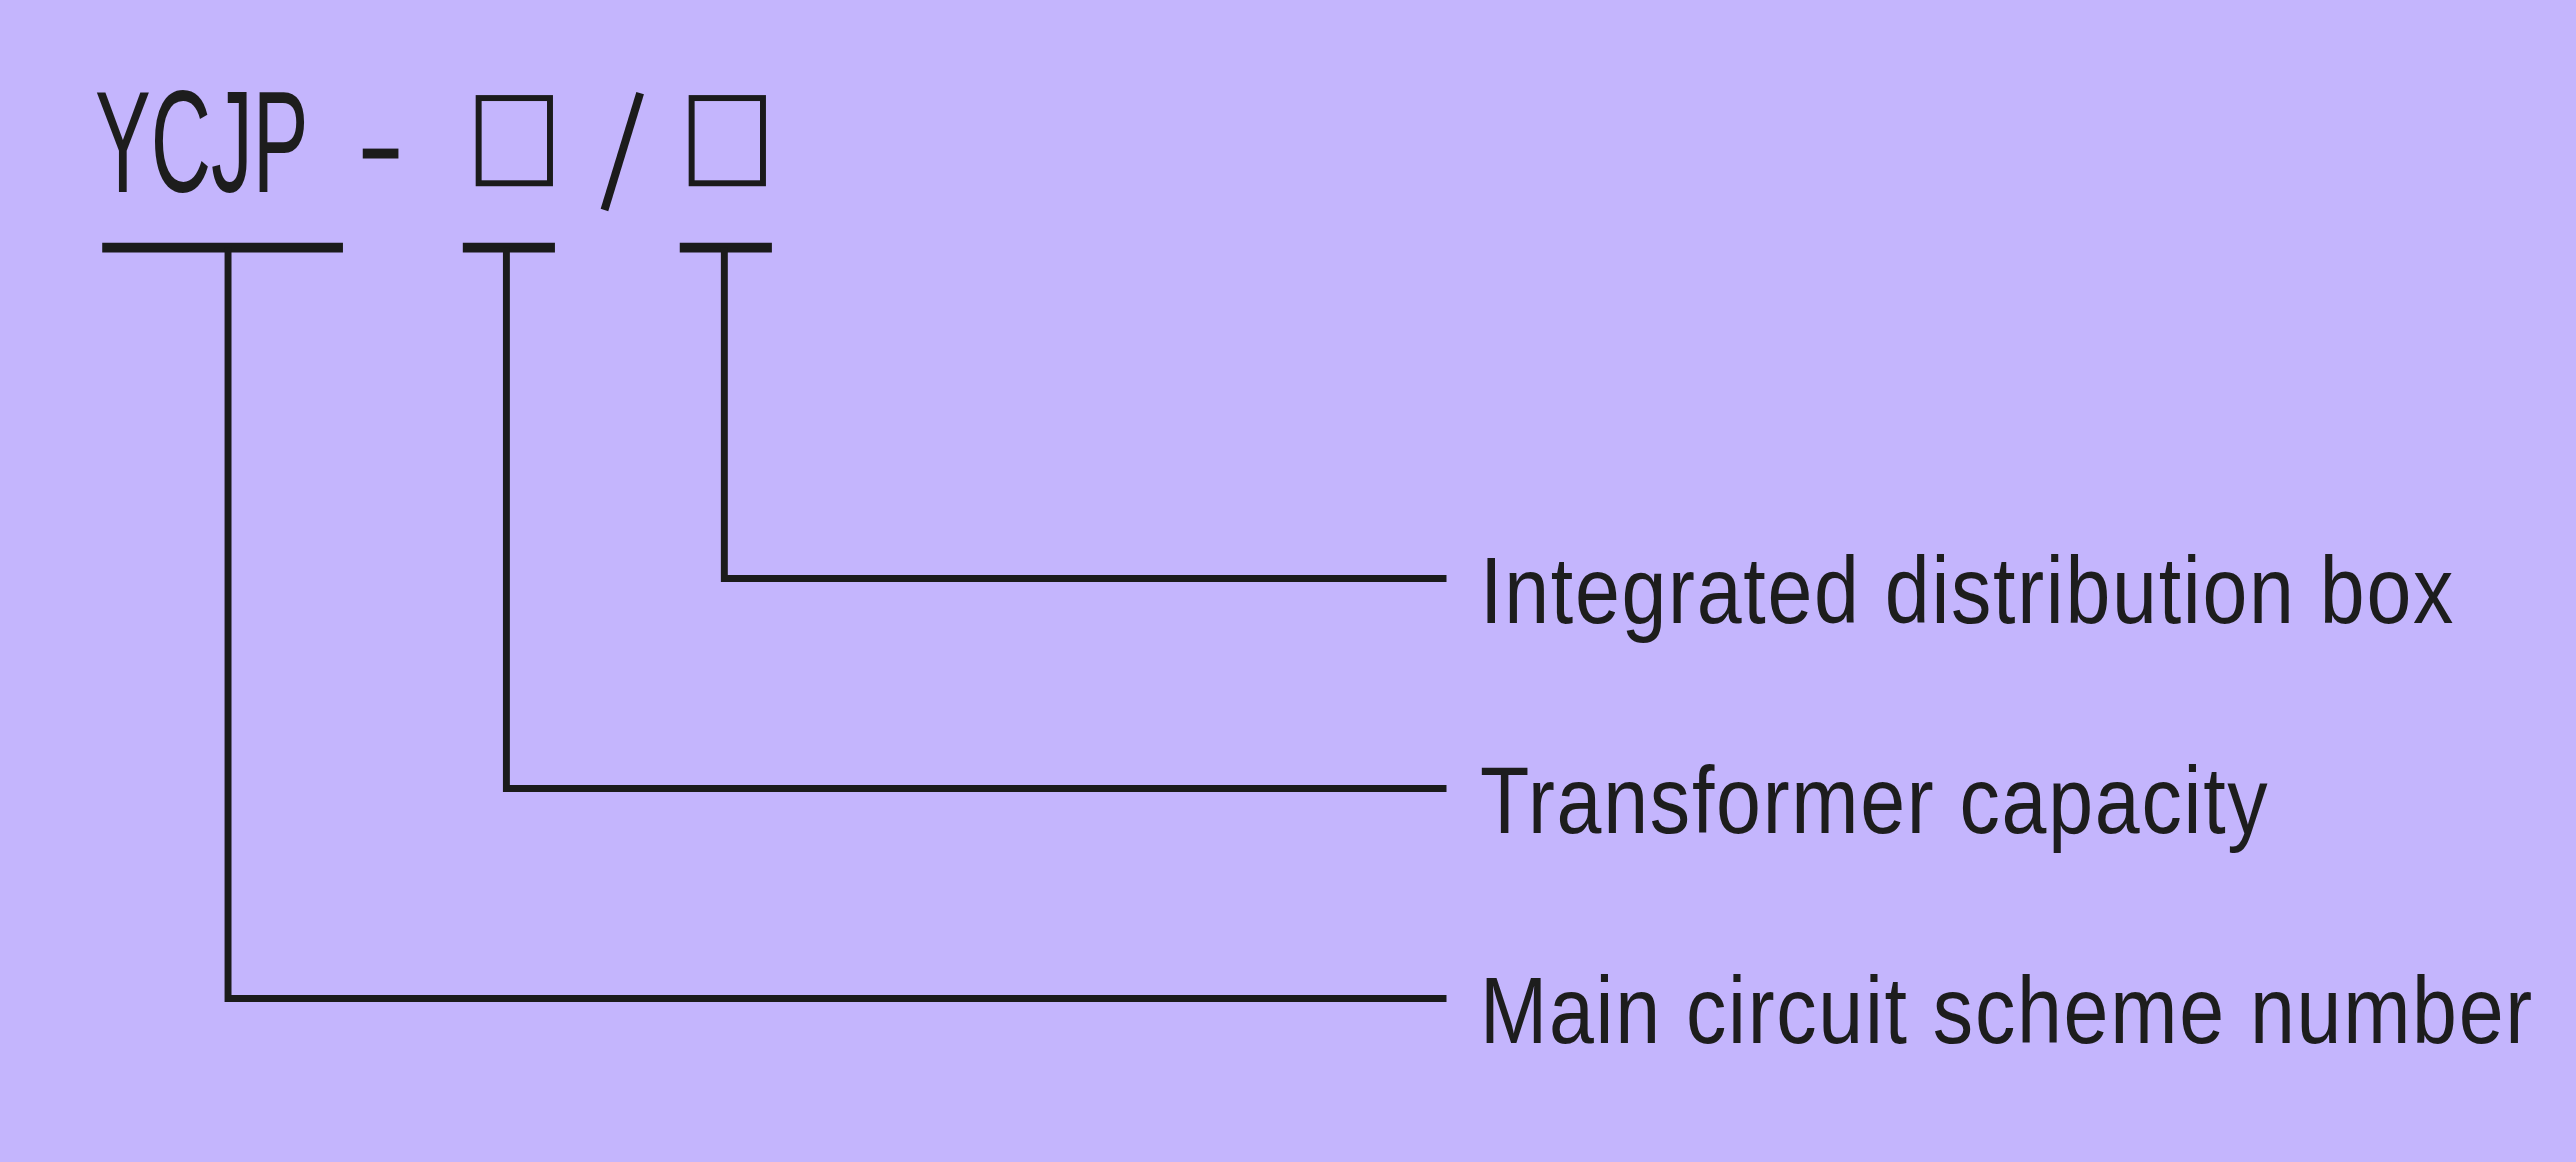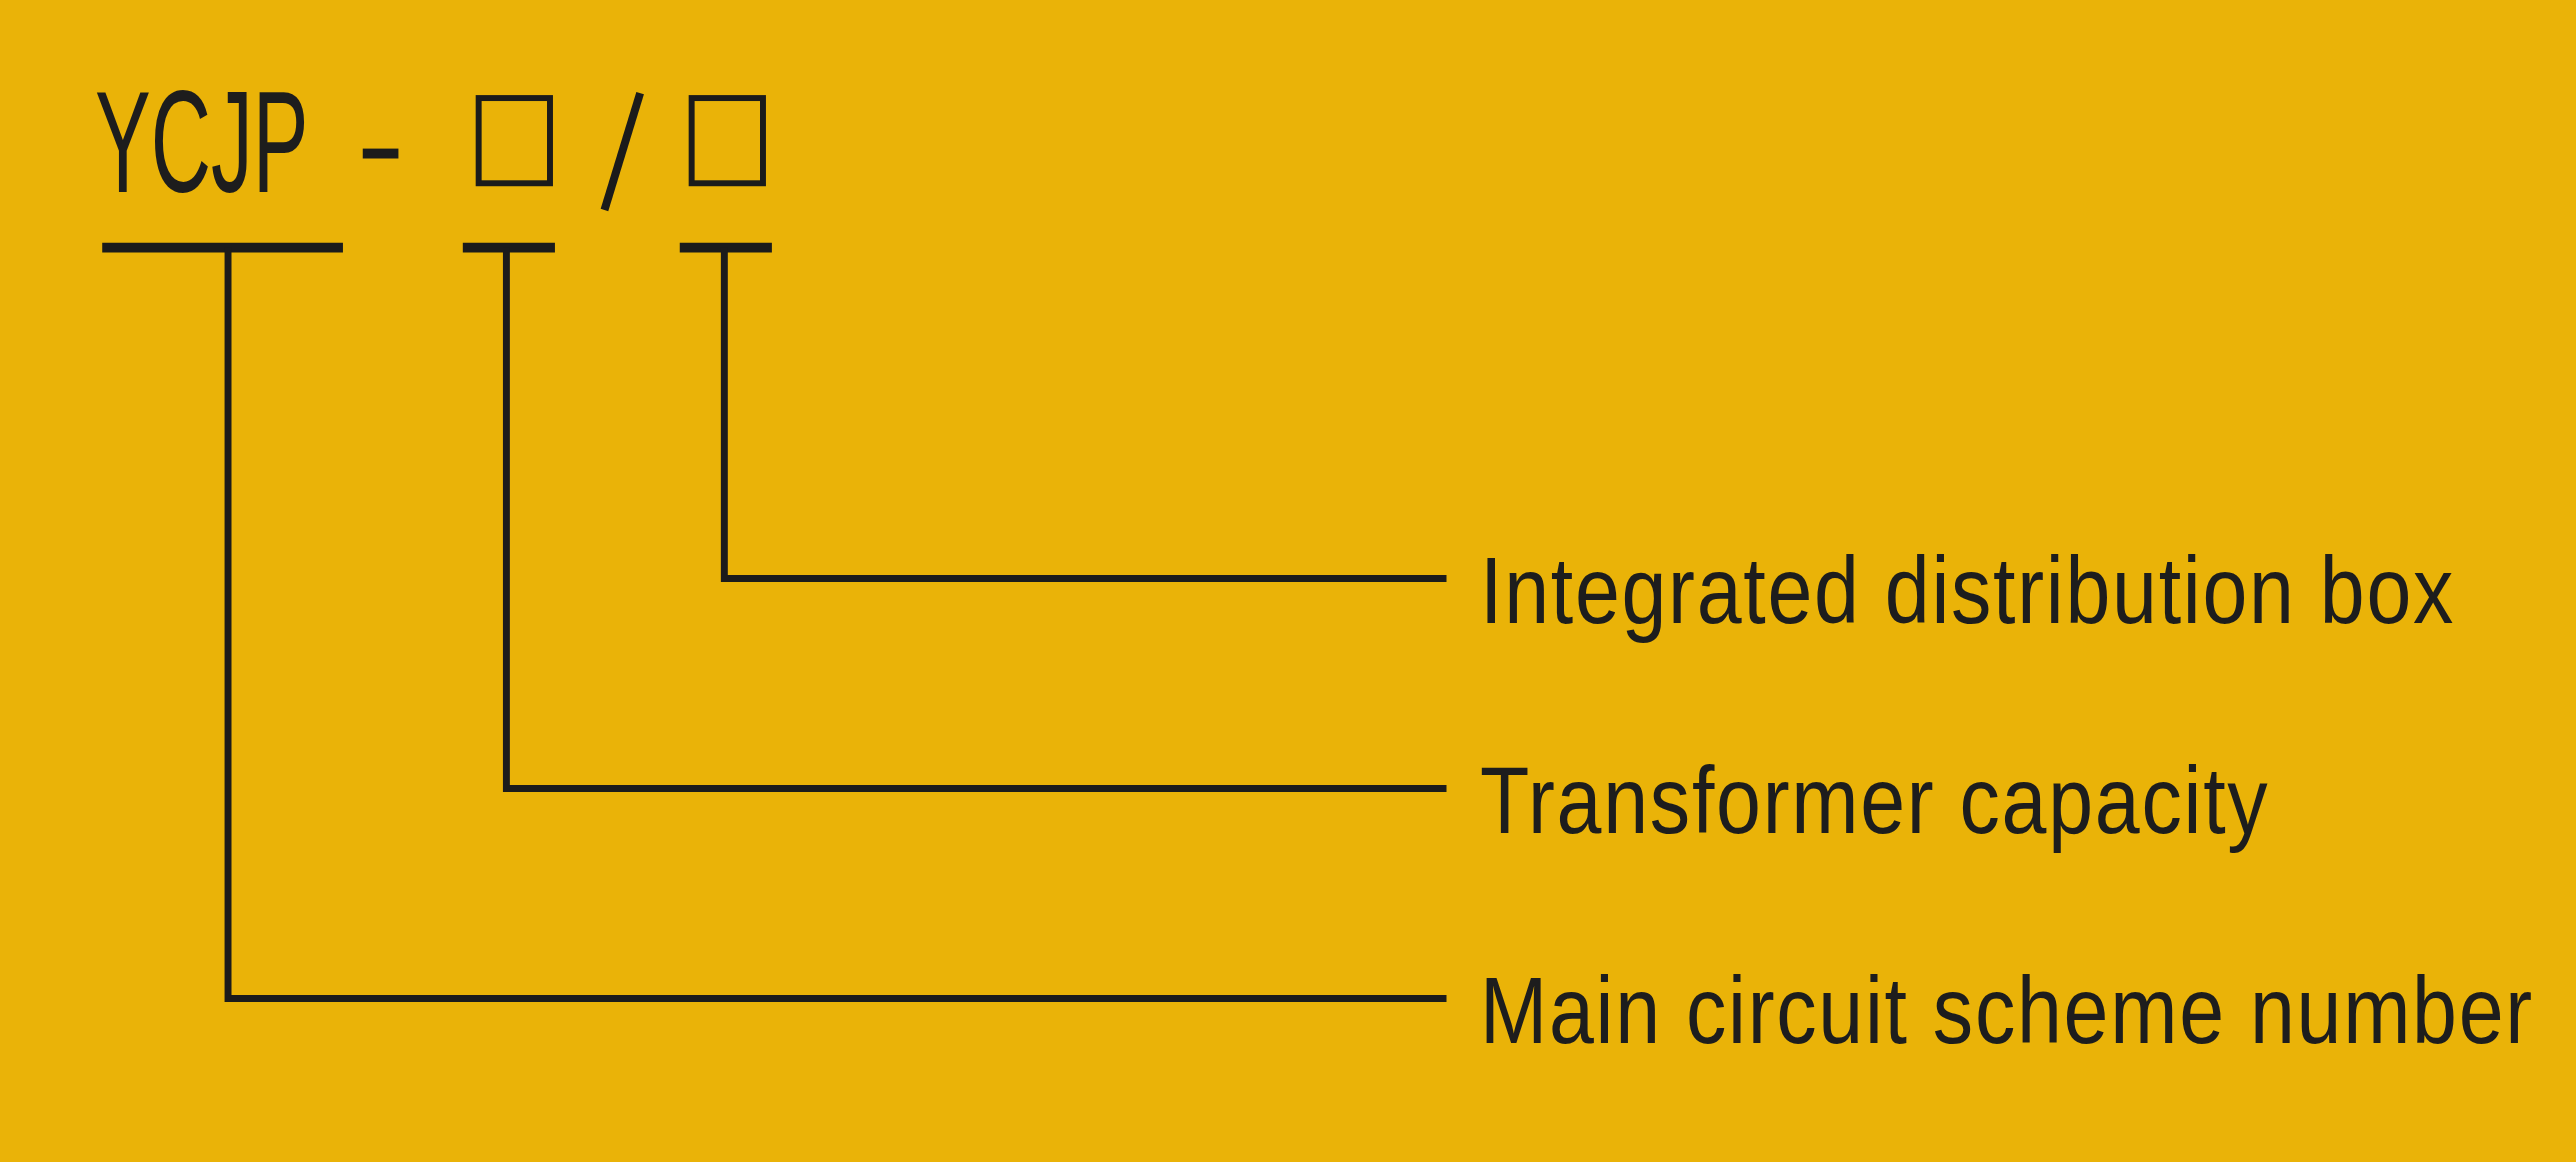--- a/index.html
+++ b/index.html
@@ -4,21 +4,21 @@
 <style>
   html, body {
     margin: 0;
     padding: 0;
     background: #ffffff;
   }
   .canvas {
     position: relative;
     width: 2576px;
     height: 1162px;
-    background: #eab308;
+    background: #c4b5fd;
     overflow: hidden;
     font-family: "Liberation Sans", sans-serif;
   }
   .linework {
     position: absolute;
     left: 0;
     top: 0;
     width: 2576px;
     height: 1162px;
   }

